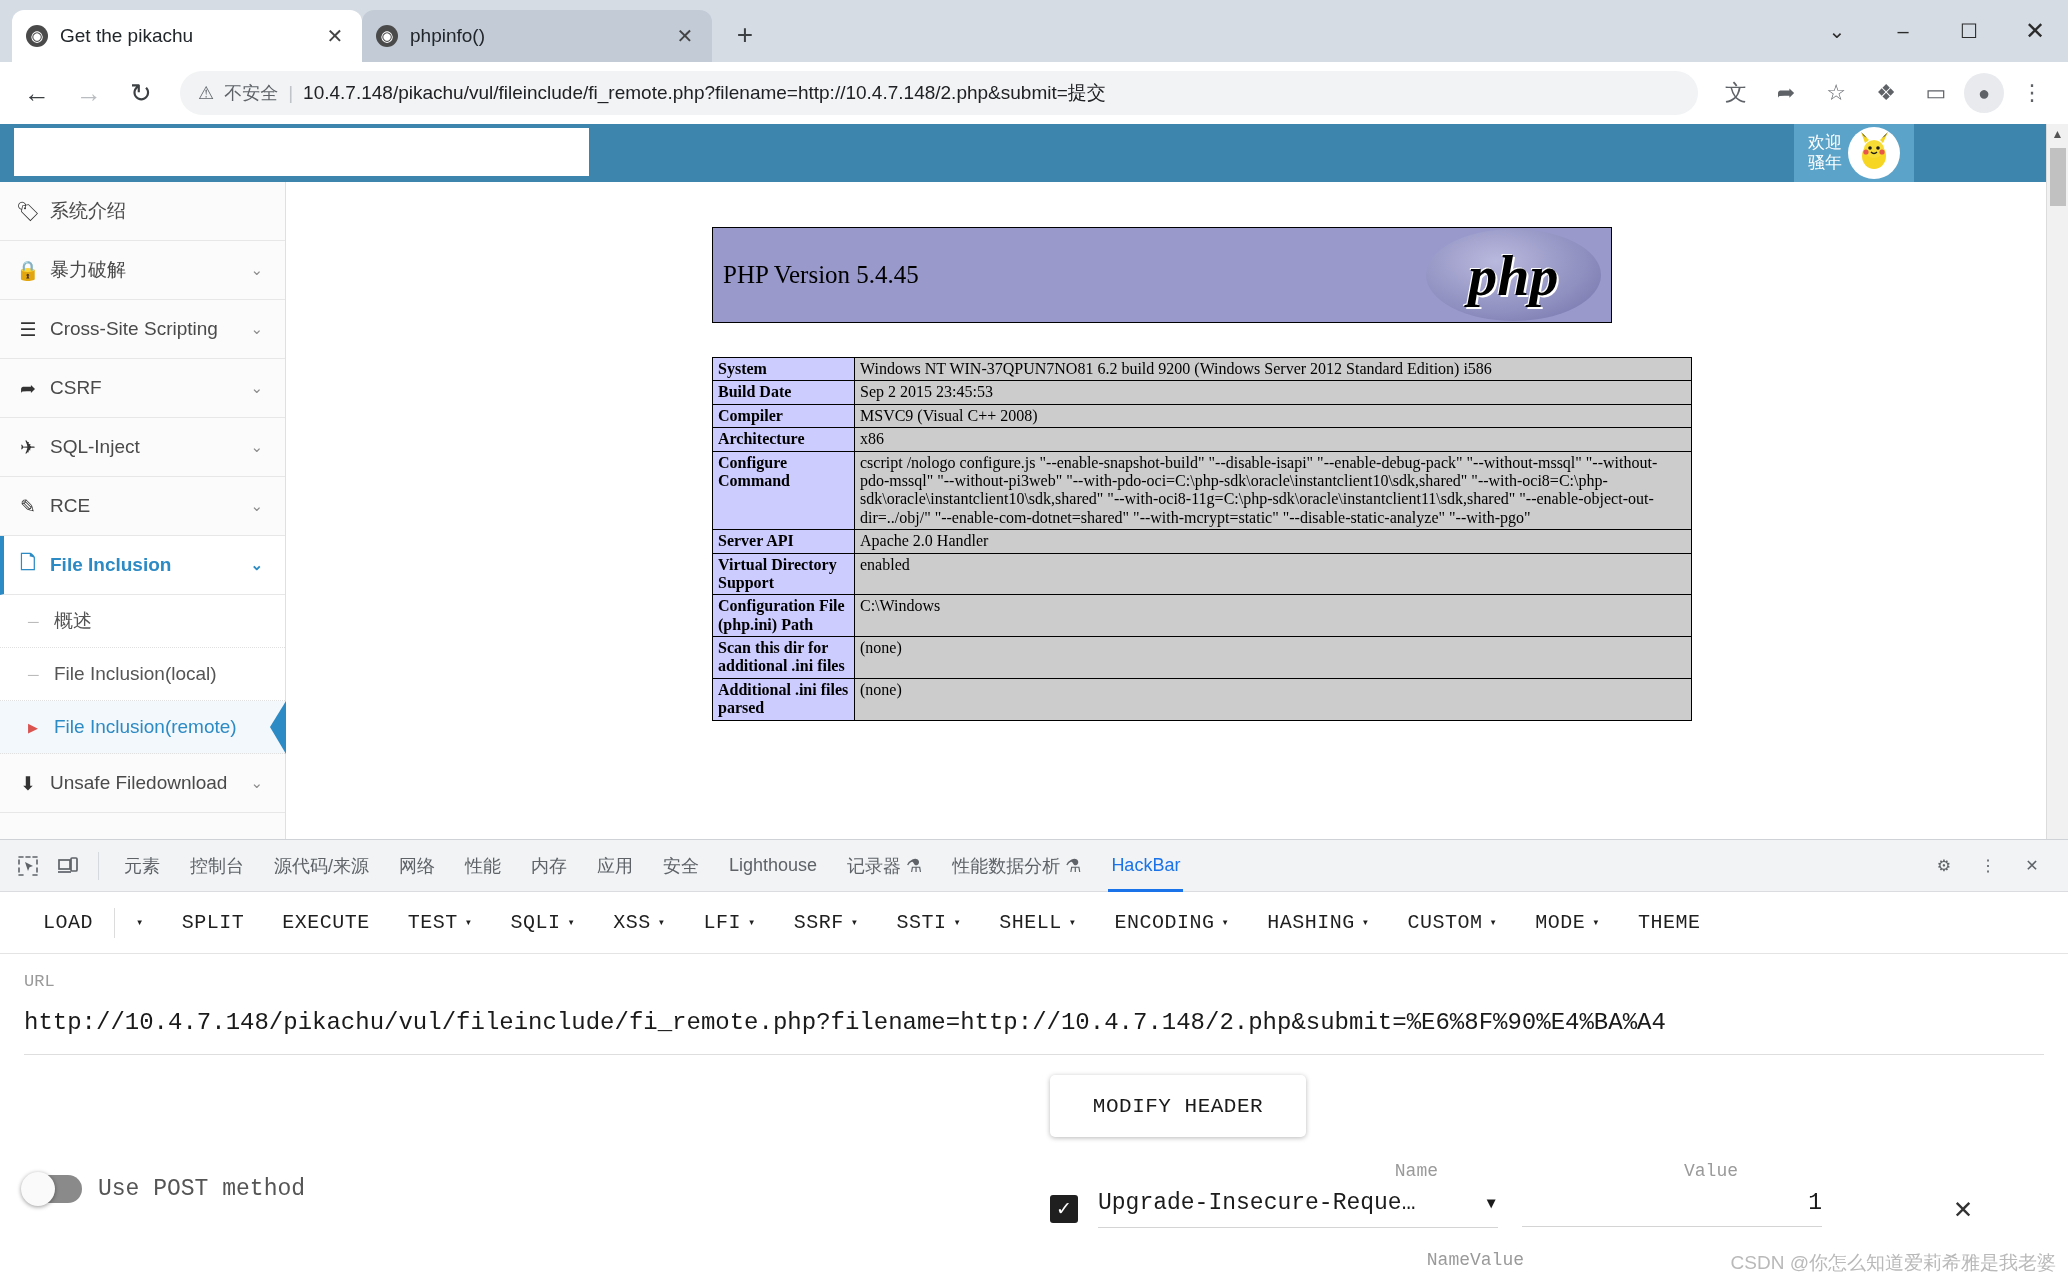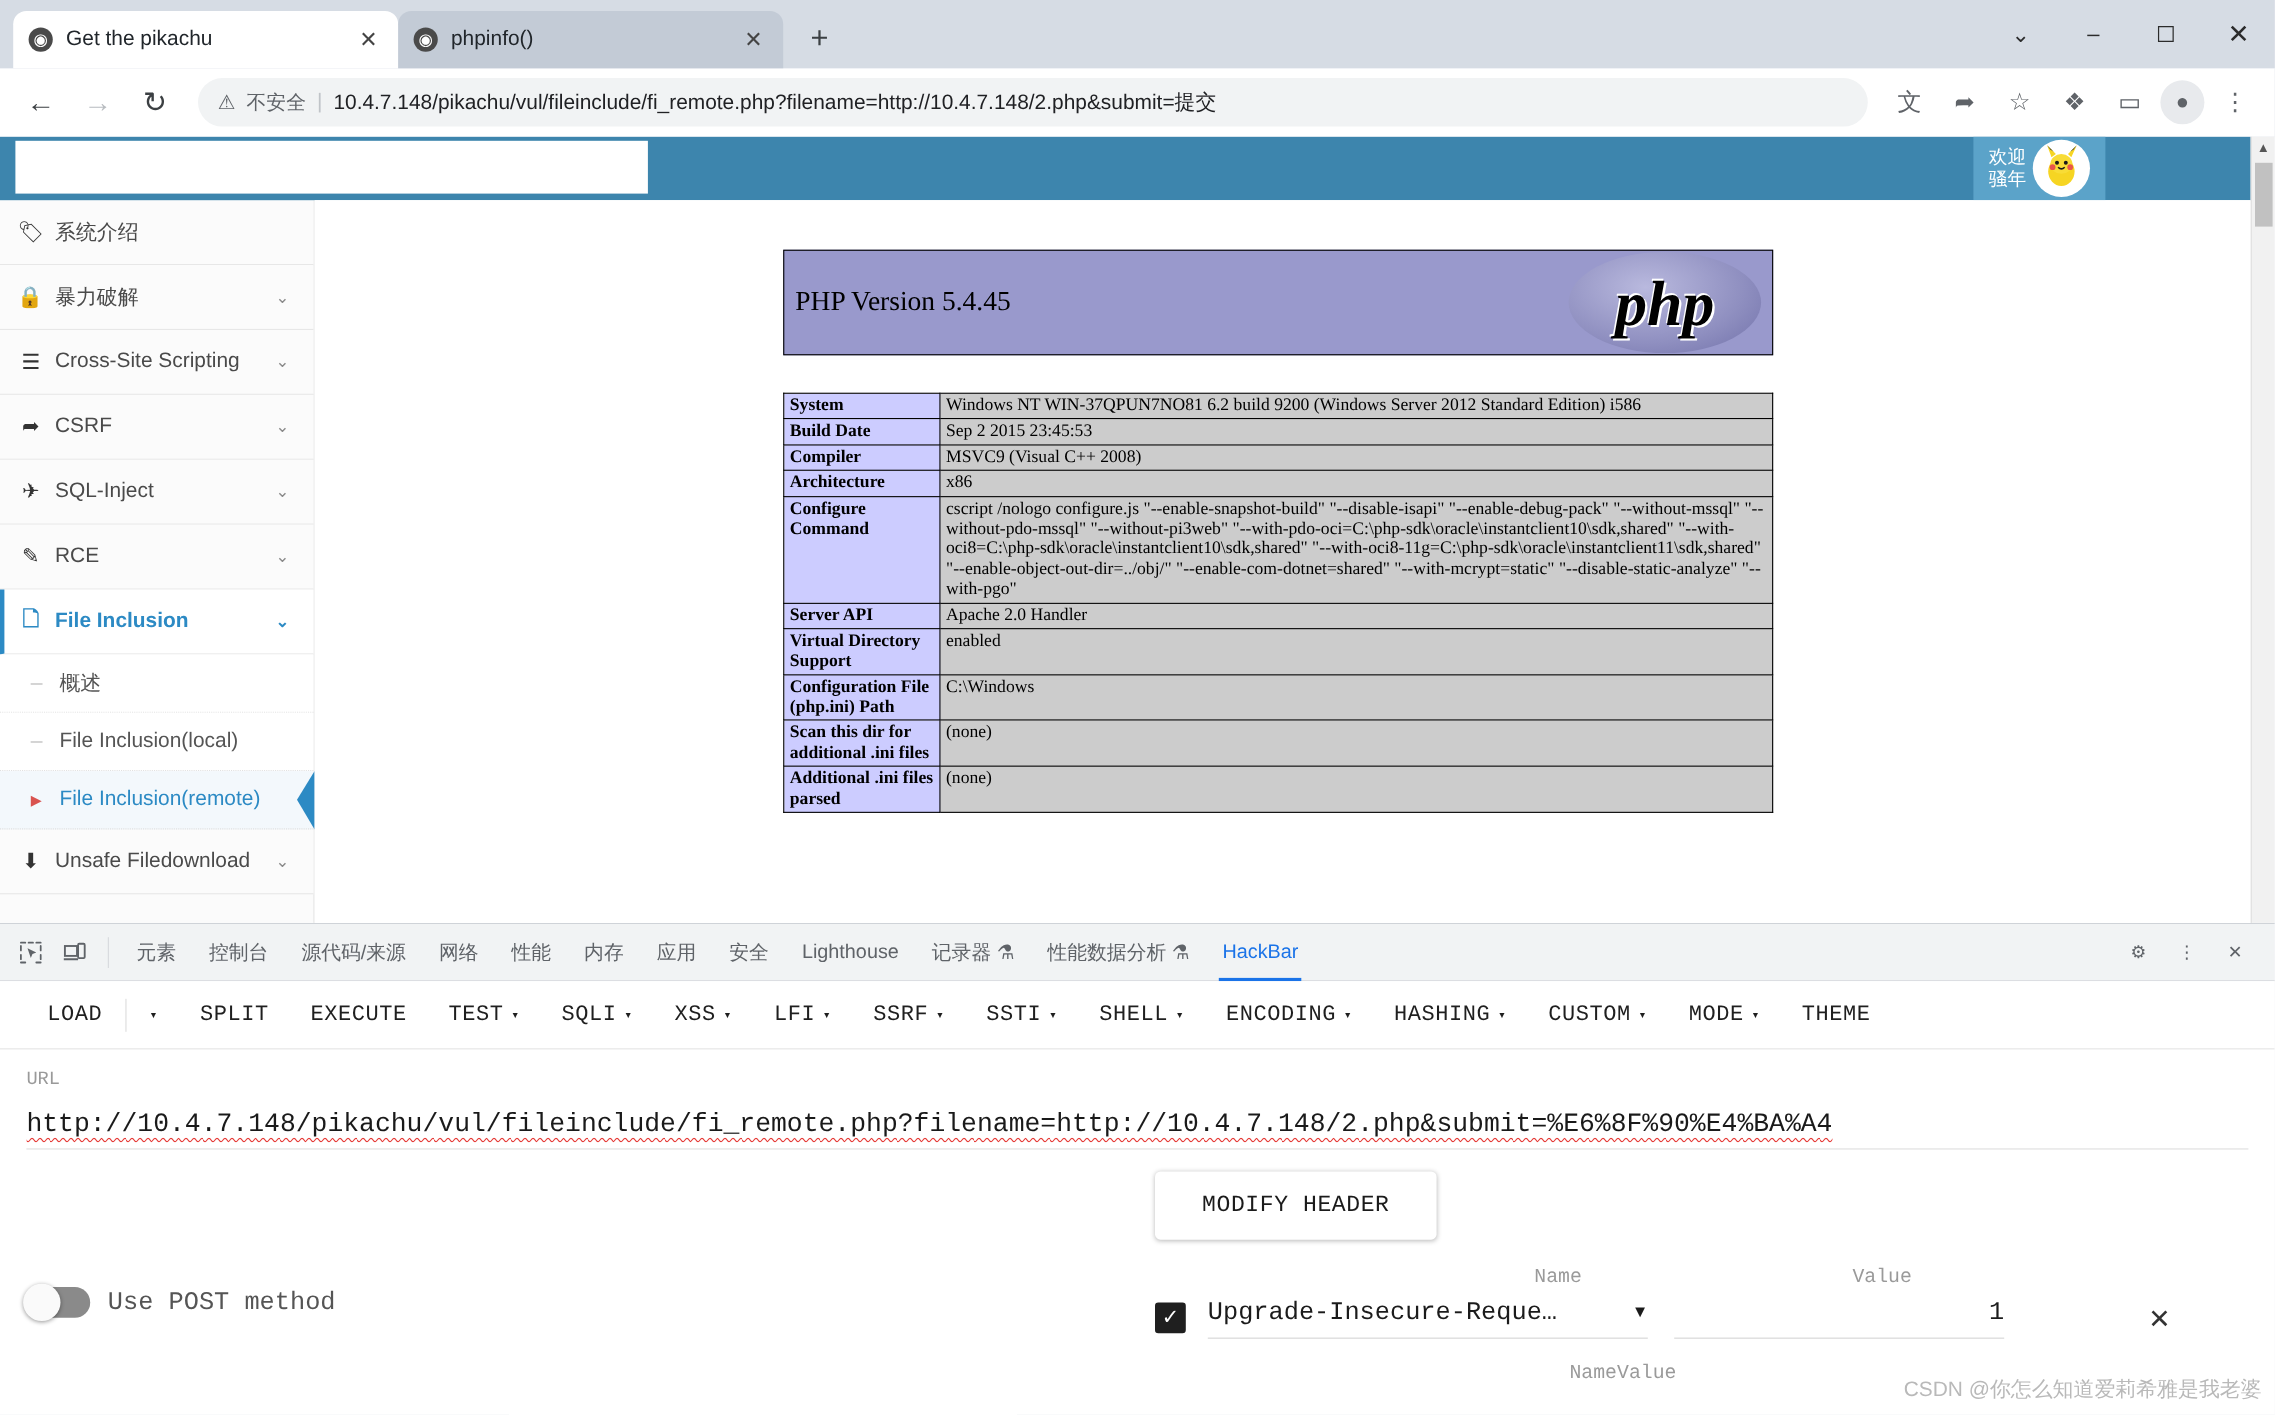--- a/index.html
+++ b/index.html
@@ -112,21 +112,21 @@
     display: flex; align-items: center; justify-content: space-between; padding: 0 10px;
   }
   .php-banner .ver { font-family: "Liberation Serif", serif; font-size: 25px; color: #000; }
   .php-logo {
     width: 175px; height: 92px; border-radius: 50%;
     background: radial-gradient(ellipse at 40% 35%, #b9b9de 0%, #8f8fc0 60%, #6f6fa8 100%);
     display: flex; align-items: center; justify-content: center;
     font-family: "Liberation Serif", serif; font-style: italic; font-weight: bold;
     font-size: 58px; color: #000; text-shadow: 2px 2px 0 #fff, -1px -1px 0 #fff;
   }
-  table.phpinfo { border-collapse: collapse; width: 900px; margin-top: 34px; table-layout: fixed; }
+  table.phpinfo { border-collapse: collapse; width: 980px; margin-top: 34px; table-layout: fixed; }
   table.phpinfo td { border: 1px solid #000; font-size: 16px; padding: 2px 5px; font-family: "Liberation Serif", serif; line-height: 1.15; vertical-align: top; }
   table.phpinfo td.k { background: #ccccff; font-weight: bold; width: 142px; }
   table.phpinfo td.v { background: #cccccc; word-break: break-word; }
 
   .page-vscroll {
     width: 22px; background: #f1f1f1; border-left: 1px solid #dcdcdc;
     display: flex; flex-direction: column; align-items: center;
   }
   .vs-arrow { font-size: 12px; color: #555; padding: 3px 0; }
   .vs-thumb { width: 16px; height: 58px; background: #c1c1c1; margin-top: 4px; }
@@ -155,22 +155,22 @@
     padding-left: 24px; overflow: hidden; white-space: nowrap;
   }
   .hb-btn { padding: 0 19px; display: flex; align-items: center; gap: 7px; height: 62px; }
   .hb-btn .car { font-size: 12px; }
   .hb-vsep { width: 1px; height: 30px; background: #dcdcdc; margin: 0 2px; }
 
   .hb-url-block { padding: 18px 24px 0 24px; }
   .hb-url-label { font-family: "Liberation Mono", monospace; font-size: 17px; color: #9a9a9a; }
   .hb-url-value {
     font-family: "Liberation Mono", monospace; font-size: 24px; color: #1a1a1a; margin-top: 18px;
-    padding-bottom: 8px; border-bottom: 1px solid #dedede; white-space: nowrap; overflow: hidden;
-    text-decoration: underline; text-decoration-style: wavy; text-decoration-color: #e53935;
+    padding-bottom: 18px; border-bottom: 1px solid #dedede; white-space: nowrap; overflow: hidden;
+    text-decoration-style: wavy; text-decoration-color: #e53935;
     text-underline-offset: 6px; text-decoration-thickness: 1px;
   }
 
   .hb-lower { flex: 1; display: flex; padding: 36px 24px 0 24px; position: relative; }
   .post-toggle-row { display: flex; align-items: center; gap: 16px; }
   .toggle {
     width: 58px; height: 28px; border-radius: 14px; background: #8a8a8a; position: relative; flex: 0 0 auto;
   }
   .toggle .knob { position: absolute; left: -3px; top: -3px; width: 34px; height: 34px; border-radius: 50%;
     background: #fafafa; box-shadow: 0 1px 4px rgba(0,0,0,.4); }

